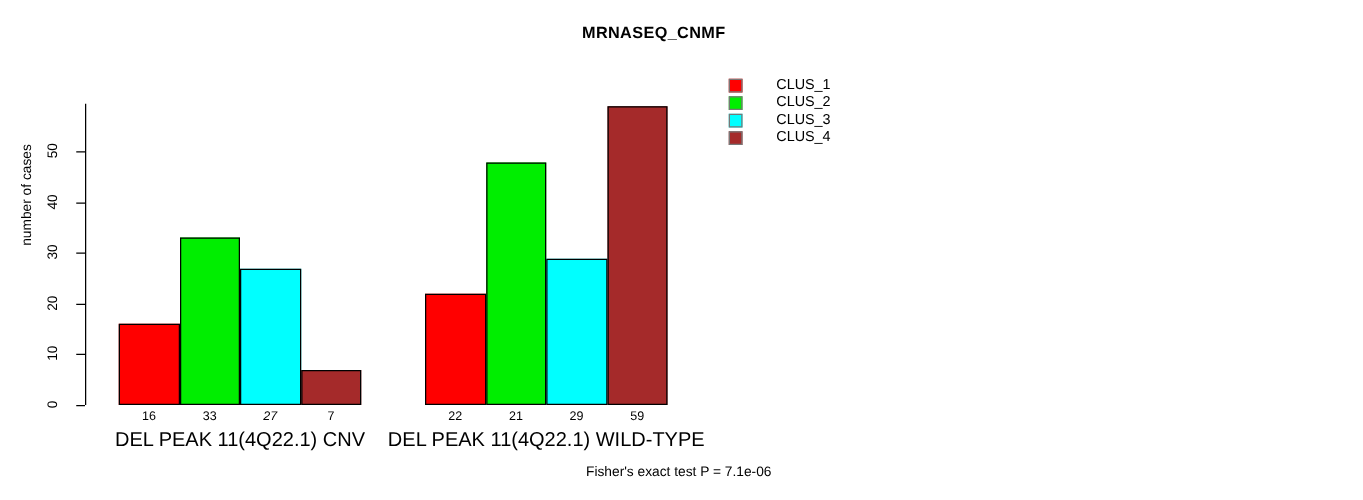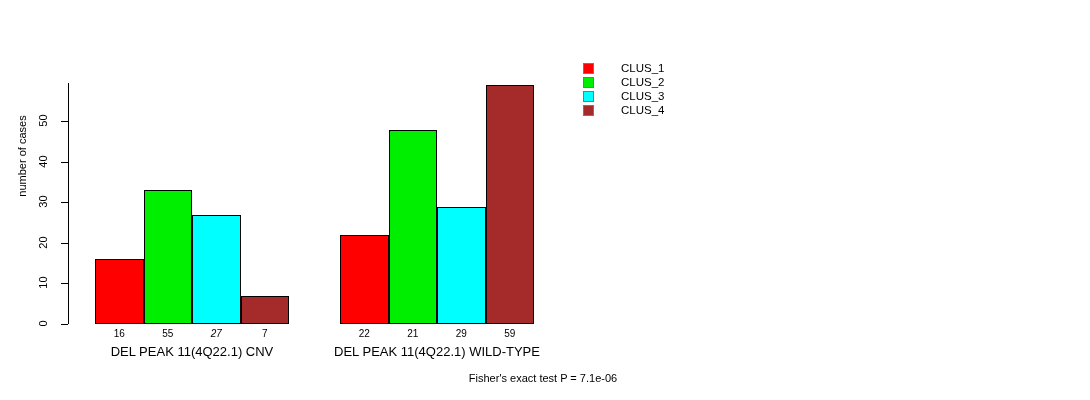--- a/index.html
+++ b/index.html
@@ -109,21 +109,21 @@
   .bar-count {
     position: absolute;
     top: 328px;
     font-size: 10px;
     text-align: center;
     white-space: nowrap;
   }
   .group-label {
     position: absolute;
     top: 344px;
-    font-size: 13px;
+    font-size: 16px;
     text-align: center;
     white-space: nowrap;
   }
 
   
   .legend {
     position: absolute;
     left: 583px;
     top: 61px;
   }
@@ -159,20 +159,21 @@
   .footer-note-inner {
     display: inline-block;
     transform: translateX(-22px);
   }
 </style>
 </head>
 <body>
 
 <div id="chart-root">
 
+  <div class="chart-title"><span class="chart-title-inner">MRNASEQ_CNMF</span></div>
 
   <div class="ylabel">number of cases</div>
 
   <div class="yaxis-line"></div>
 
   <div id="yticks">
       <div class="ytick" style="top: 324px;"></div>
       <div class="ytick-label-wrap" style="top: 318px;">
         <div class="ytick-label" style="top: 0px;">0</div>
       </div>
@@ -206,21 +207,21 @@
         <div class="bar" style="left: 240.5px; width: 48.5px; height: 28.3529px; bottom: 0px; top: 295.647px; background: rgb(165, 42, 42);"></div>
         <div class="bar" style="left: 340px; width: 48.5px; height: 89.1092px; bottom: 0px; top: 234.891px; background: rgb(255, 0, 0);"></div>
         <div class="bar" style="left: 388.5px; width: 48.5px; height: 194.42px; bottom: 0px; top: 129.58px; background: rgb(0, 238, 0);"></div>
         <div class="bar" style="left: 437px; width: 48.5px; height: 117.462px; bottom: 0px; top: 206.538px; background: rgb(0, 255, 255);"></div>
         <div class="bar" style="left: 485.5px; width: 48.5px; height: 238.975px; bottom: 0px; top: 85.0252px; background: rgb(165, 42, 42);"></div>
       </div>
   </div>
 
   <div id="bar-counts">
       <div class="bar-count" style="left: 95px; width: 48.5px;">16</div>
-      <div class="bar-count" style="left: 143.5px; width: 48.5px;">55</div>
+      <div class="bar-count" style="left: 143.5px; width: 48.5px;">33</div>
       <div class="bar-count" style="left: 192px; width: 48.5px; font-style: italic;">27</div>
       <div class="bar-count" style="left: 240.5px; width: 48.5px;">7</div>
       <div class="bar-count" style="left: 340px; width: 48.5px;">22</div>
       <div class="bar-count" style="left: 388.5px; width: 48.5px;">21</div>
       <div class="bar-count" style="left: 437px; width: 48.5px;">29</div>
       <div class="bar-count" style="left: 485.5px; width: 48.5px;">59</div>
     </div>
   <div id="group-labels">
       <div class="group-label" style="left: 42px; width: 300px;">DEL PEAK 11(4Q22.1) CNV</div>
       <div class="group-label" style="left: 287px; width: 300px;">DEL PEAK 11(4Q22.1) WILD-TYPE</div>

